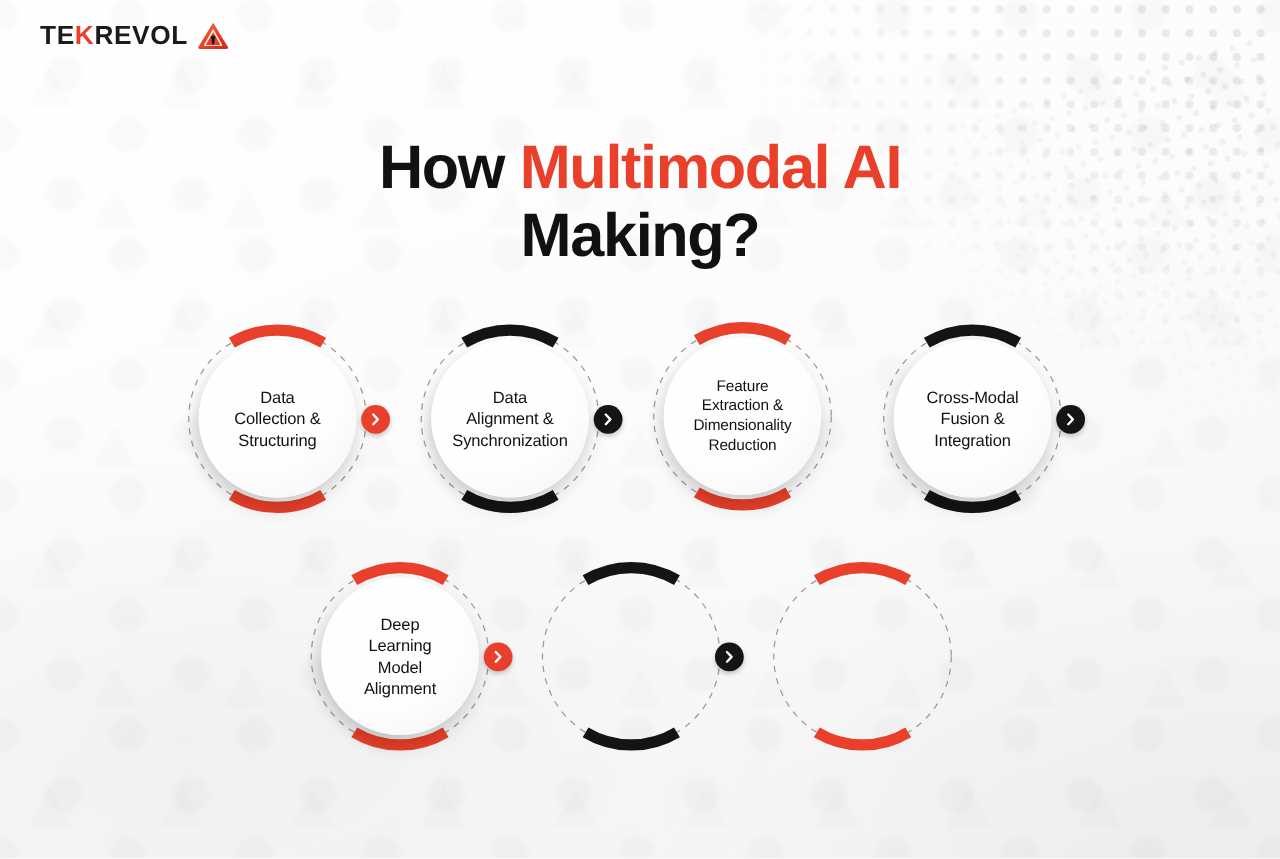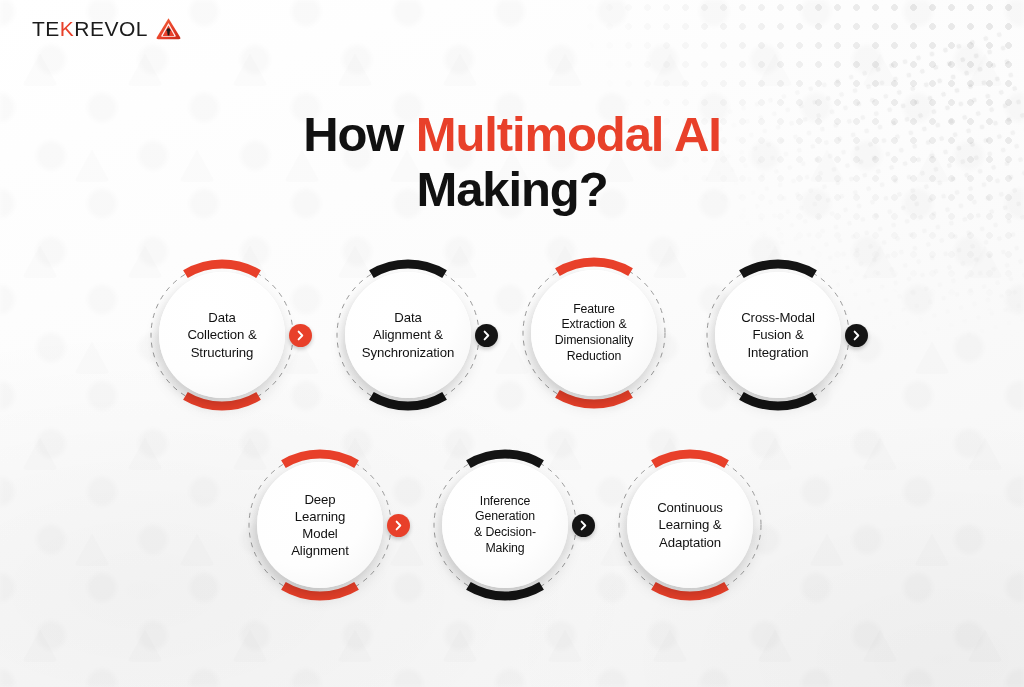--- a/index.html
+++ b/index.html
@@ -54,21 +54,21 @@
     position:absolute; inset:0;
     background:
       radial-gradient(ellipse 70% 55% at 14% 86%, rgba(0,0,0,0.035), rgba(0,0,0,0) 70%),
       radial-gradient(ellipse 60% 50% at 92% 96%, rgba(0,0,0,0.030), rgba(0,0,0,0) 72%),
       linear-gradient(160deg, #ffffff 0%, #fcfcfc 45%, #f4f4f4 100%);
     pointer-events:none;
   }
 
   
   .logo { position:absolute; left:32px; top:16px; display:flex; align-items:center; gap:7px; }
-  .logo-word { display:flex; font-weight:400; font-size:21px; letter-spacing:.5px; color:#1b1b1b; }
+  .logo-word { display:flex; font-weight:700; font-size:21px; letter-spacing:.5px; color:#1b1b1b; }
   .logo-word .k-red { color:#E8402A; }
   .logo-mark { width:27px; height:25px; }
 
   
   .title-block { position:absolute; left:0; right:0; top:107px; text-align:center; }
   .title-line { font-size:49px; font-weight:800; letter-spacing:-1.1px; line-height:1.12; color:#111111; }
   .title-accent { color:#E8402A; }
 
   
   .flow { position:absolute; left:0; top:0; width:1024px; height:687px;padding-left:32px; }
@@ -315,39 +315,28 @@
         <svg width="11" height="11" viewBox="0 0 11 11">
           <path d="M3.6 1.6 L7.3 5.5 L3.6 9.4" fill="none" stroke="#ffffff" stroke-width="1.9" stroke-linecap="round" stroke-linejoin="round"></path>
         </svg>
       </div>
       <div class="node wide" style="left: 427px; top: 447px;">
         <svg class="ring-svg" viewBox="0 0 156 156">
           <circle cx="78" cy="78" r="71" fill="none" stroke="#9a9a9a" stroke-width="1" stroke-dasharray="5 5"></circle>
           <path d="M 41.43229668138615 17.141121650150026 A 71 71 0 0 1 114.56770331861387 17.141121650150033" fill="none" stroke="#141414" stroke-width="9" stroke-linecap="butt"></path>
           <path d="M 114.56770331861387 138.85887834984996 A 71 71 0 0 1 41.43229668138615 138.85887834985" fill="none" stroke="#141414" stroke-width="9" stroke-linecap="butt"></path>
         </svg>
-        <div class="disc">
-          <div class="disc-label">Inference
-Generation
-&amp; Decision-
-Making</div>
-        </div>
       </div>
       <div class="connector black" style="left: 572px; top: 514px;">
         <svg width="11" height="11" viewBox="0 0 11 11">
           <path d="M3.6 1.6 L7.3 5.5 L3.6 9.4" fill="none" stroke="#ffffff" stroke-width="1.9" stroke-linecap="round" stroke-linejoin="round"></path>
         </svg>
       </div>
       <div class="node" style="left: 612px; top: 447px;">
         <svg class="ring-svg" viewBox="0 0 156 156">
           <circle cx="78" cy="78" r="71" fill="none" stroke="#9a9a9a" stroke-width="1" stroke-dasharray="5 5"></circle>
           <path d="M 41.43229668138615 17.141121650150026 A 71 71 0 0 1 114.56770331861387 17.141121650150033" fill="none" stroke="#E8402A" stroke-width="9" stroke-linecap="butt"></path>
           <path d="M 114.56770331861387 138.85887834984996 A 71 71 0 0 1 41.43229668138615 138.85887834985" fill="none" stroke="#E8402A" stroke-width="9" stroke-linecap="butt"></path>
         </svg>
-        <div class="disc">
-          <div class="disc-label">Continuous
-Learning &amp;
-Adaptation</div>
-        </div>
       </div>
     </div>
 
 </div>
 
 </body></html>

